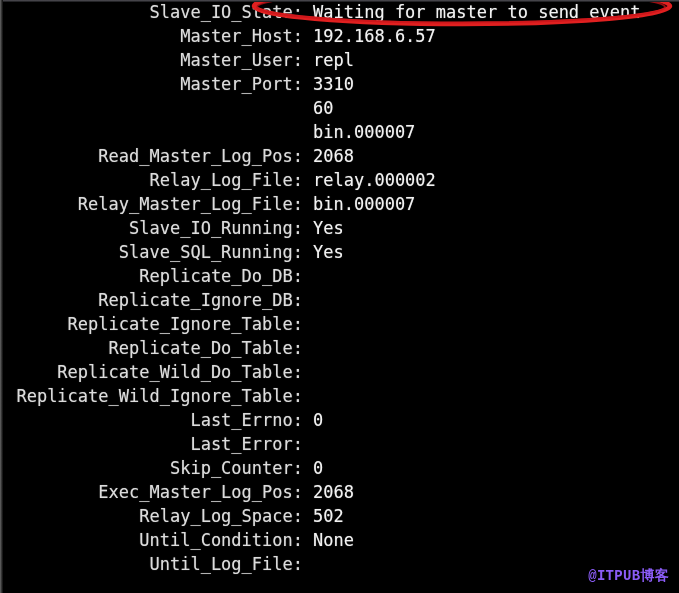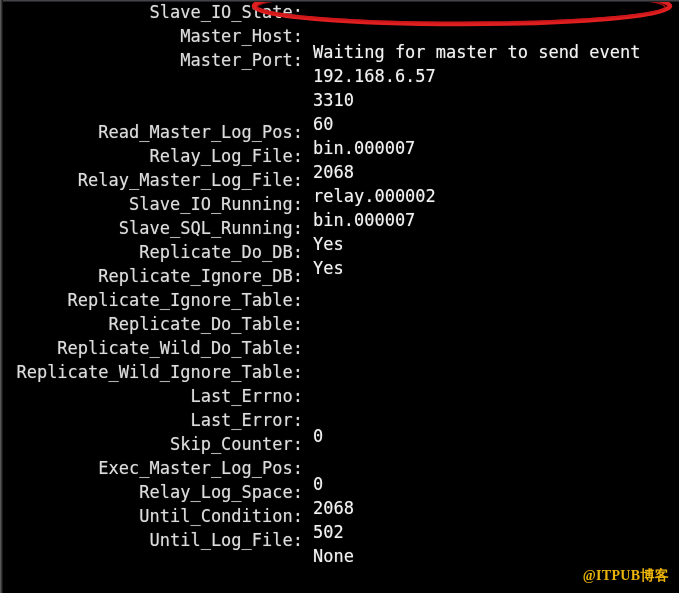--- a/index.html
+++ b/index.html
@@ -69,58 +69,58 @@
     color: #dcdcdc;
     text-shadow: 0 0 1px rgba(210,210,210,0.55);
   }
 
   .field-value {
     position: absolute;
     left: 313px;
     top: 0;
     color: #f2f2f2;
     text-shadow: 0 0 1px rgba(230,230,230,0.5);
-    margin-top: 40px;
   }
 
   
   #highlight-ellipse {
     position: absolute;
     left: 250px;
     top: -16px;
     width: 424px;
     height: 44px;
     z-index: 4;
     pointer-events: none;
   }
 
   #watermark {
     position: absolute;
     right: 10px;
     bottom: 8px;
-    font-family: Liberation Serif, serif;
+    font-family: Liberation Mono, monospace;
     font-size: 14px;
     font-weight: bold;
-    color: #eab308;
+    color: #8b5cf6;
     letter-spacing: 0.3px;
     z-index: 6;
     white-space: nowrap;
   }
 </style>
 </head>
 <body>
 
 <div id="terminal">
 
   <div id="top-edge-stripe"></div>
   <div id="left-edge-stripe"></div>
 
   <div id="status-lines">
       <div class="status-line"><span class="field-label">Slave_IO_State:</span><span class="field-value">Waiting for master to send event</span></div>
       <div class="status-line"><span class="field-label">Master_Host:</span><span class="field-value">192.168.6.57</span></div>
+      <div class="status-line"><span class="field-label">Master_User:</span><span class="field-value">repl</span></div>
       <div class="status-line"><span class="field-label">Master_Port:</span><span class="field-value">3310</span></div>
       <div class="status-line"><span class="field-value">60</span></div>
       <div class="status-line"><span class="field-value">bin.000007</span></div>
       <div class="status-line"><span class="field-label">Read_Master_Log_Pos:</span><span class="field-value">2068</span></div>
       <div class="status-line"><span class="field-label">Relay_Log_File:</span><span class="field-value">relay.000002</span></div>
       <div class="status-line"><span class="field-label">Relay_Master_Log_File:</span><span class="field-value">bin.000007</span></div>
       <div class="status-line"><span class="field-label">Slave_IO_Running:</span><span class="field-value">Yes</span></div>
       <div class="status-line"><span class="field-label">Slave_SQL_Running:</span><span class="field-value">Yes</span></div>
       <div class="status-line"><span class="field-label">Replicate_Do_DB:</span><span class="field-value"></span></div>
       <div class="status-line"><span class="field-label">Replicate_Ignore_DB:</span><span class="field-value"></span></div>

